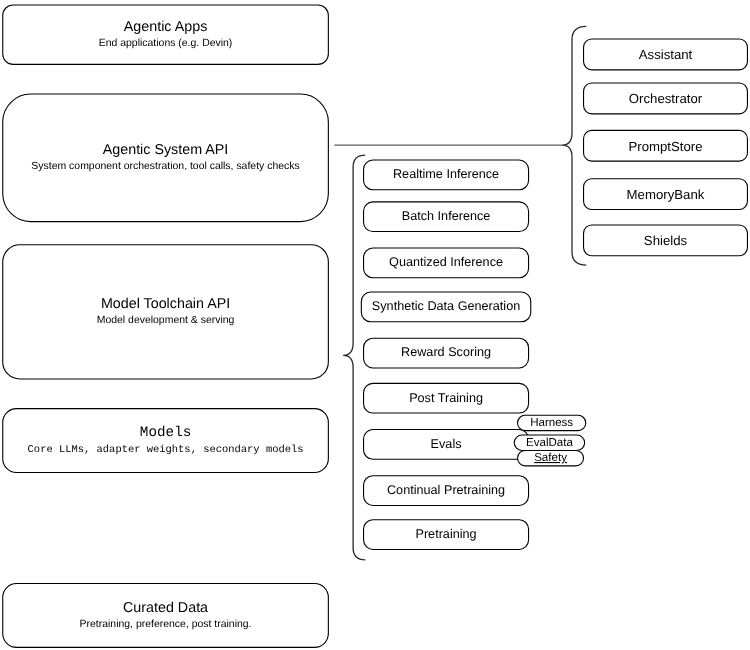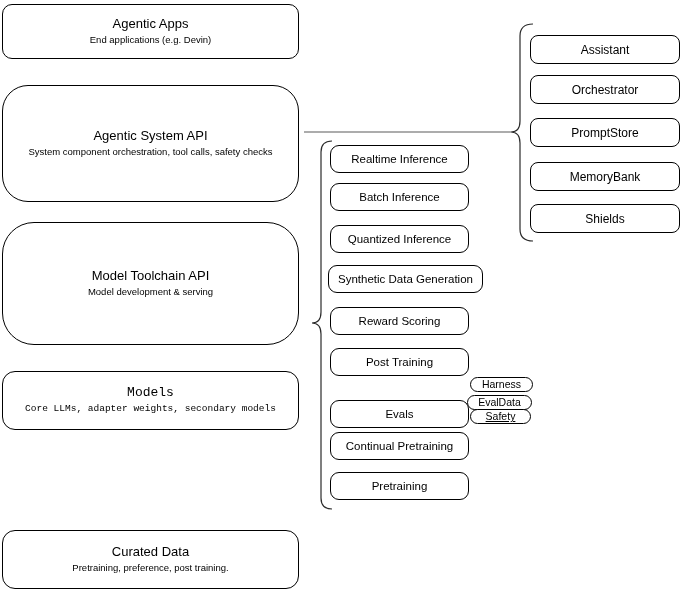--- a/index.html
+++ b/index.html
@@ -33,48 +33,48 @@
     flex-direction: column;
     align-items: center;
     justify-content: center;
     gap: 4px;
     text-align: center;
   }
   .stack-title { font-size: 13px; line-height: 1.1; }
   .stack-subtitle { font-size: 9.5px; line-height: 1.1; color: #000; }
   .sb-apps      { top: 4px;   height: 55px;  border-radius: 10px; }
   .sb-system    { top: 85px;  height: 117px; border-radius: 26px; }
-  .sb-toolchain { top: 222px; height: 123px; border-radius: 32px; }
+  .sb-toolchain { top: 222px; height: 123px; border-radius: 16px; }
   .sb-models    { top: 371px; height: 59px;  border-radius: 13px; font-family: Liberation Mono, monospace; }
   .sb-hardware  { top: 449px; height: 59px;  border-radius: 13px; }
   .sb-data      { top: 530px; height: 59px;  border-radius: 13px; }
 
   
   .mid-box {
     position: absolute;
     left: 330px;
-    width: 139px;
+    width: 151px;
     height: 28px;
     box-sizing: border-box;
     border: 1.3px solid #000;
     border-radius: 9px;
     background: #fff;
     display: flex;
     align-items: center;
     justify-content: center;
     font-size: 11.5px;
     text-align: center;
   }
   .m1 { top: 145px; }
   .m2 { top: 183px; }
   .m3 { top: 225px; }
   .m4 { top: 265px; left: 328px; width: 155px; }
   .m5 { top: 307px; }
   .m6 { top: 348px; }
-  .m7 { top: 400px; }
+  .m7 { top: 390px; }
   .m8 { top: 432px; }
   .m9 { top: 472px; }
 
   
   .right-box {
     position: absolute;
     left: 530px;
     width: 150px;
     height: 29px;
     box-sizing: border-box;

